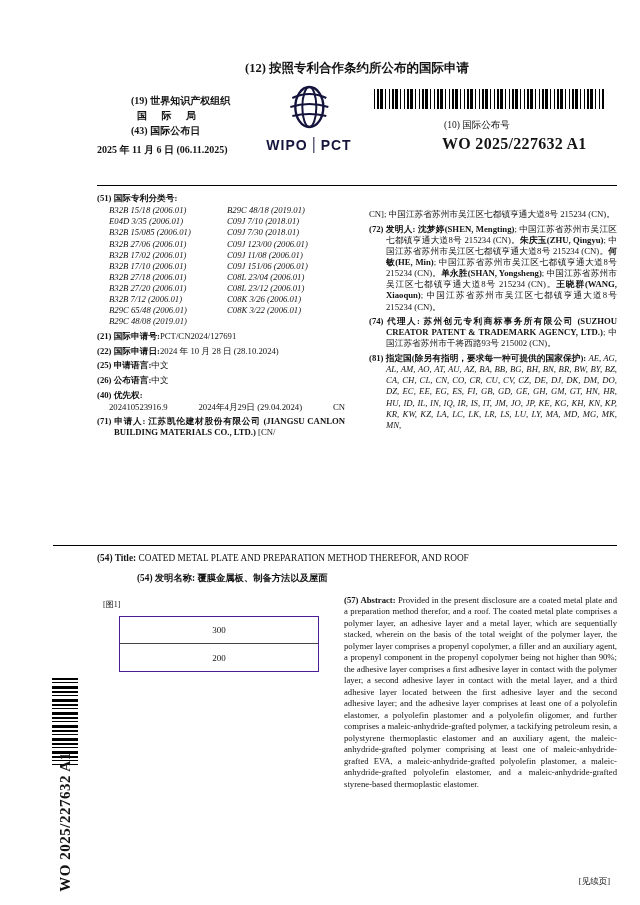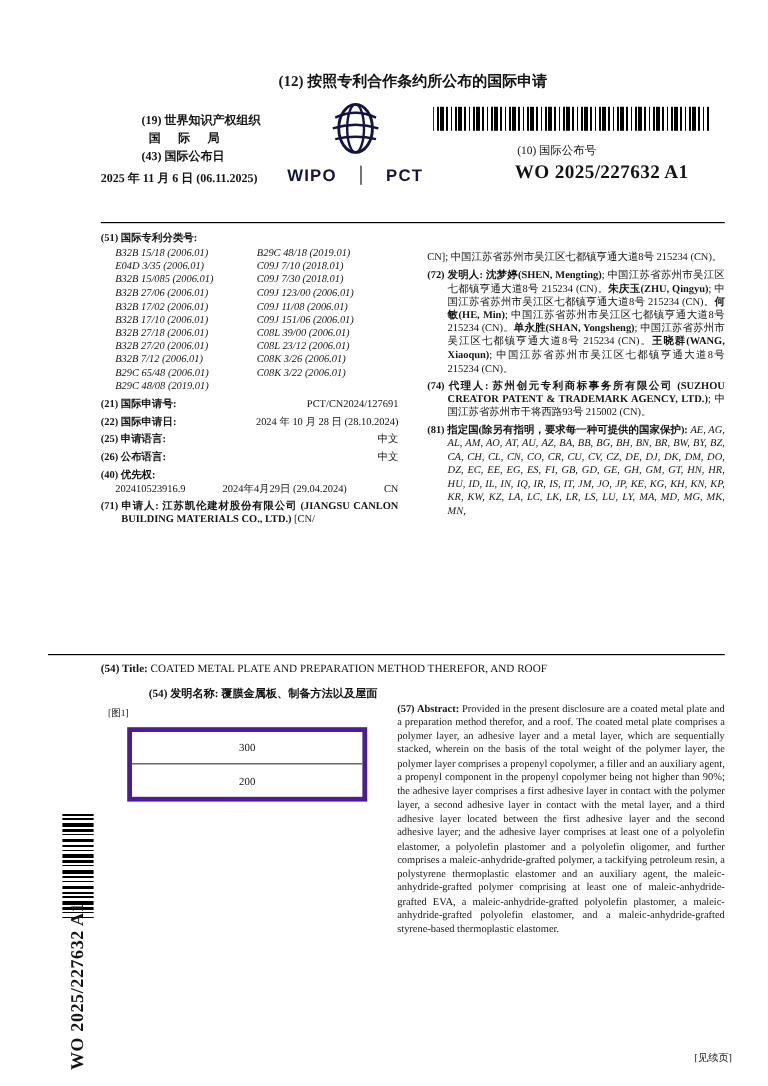--- a/index.html
+++ b/index.html
@@ -1,65 +1,65 @@
 <!DOCTYPE html>
 <html><head>
 <meta charset="utf-8">
 <style>
   * { margin:0; padding:0; box-sizing:border-box; }
   html,body { background:#e8e8e8; }
   body { font-family:"Liberation Serif", serif; color:#131313; }
   .page { position:relative; width:640px; height:905px; background:#ffffff; margin:0 auto; overflow:hidden; }
 
-  .content { position:absolute; left:84px; top:0; width:520px; }
+  .content { position:absolute; left:97px; top:0; width:520px; }
 
   
   .h12 { margin-top:60px; text-align:center; font-weight:bold; font-size:12.5px; }
   .header { position:relative; height:92px; margin-top:12px; }
   .h-left { position:absolute; left:0; top:4px; font-size:10px; font-weight:bold; line-height:1.5; }
   .h-left .ind { margin-left:34px; }
   .bureau { letter-spacing:6px; margin-left:40px; }
   .pubdate { margin-top:4px; }
   .h-center { position:absolute; left:212px; top:-4px; transform:translateX(-50%); text-align:center; }
-  .logo-word { display:flex; align-items:center; justify-content:center; gap:20px;
+  .logo-word { display:flex; align-items:center; justify-content:center; gap:6px;
                font-family:"Liberation Sans", sans-serif; font-weight:bold; font-size:14px;
                letter-spacing:1px; color:#14143c; margin-top:2px; }
   .logo-sep { width:1px; height:16px; background:#14143c; }
   .h-right { position:absolute; left:277px; top:0; width:232px; }
   .barcode-h { width:230px; height:20px;
      background:repeating-linear-gradient(90deg,#000 0 1px,#fff 1px 3px,#000 3px 5px,#fff 5px 6px,#000 6px 9px,#fff 9px 11px,#000 11px 12px,#fff 12px 15px); }
   .pubnum-label { font-size:9.5px; font-weight:normal; margin-top:10px; margin-left:70px; }
   .pubnum { font-size:16px; font-weight:bold; margin-top:3px; margin-left:68px; letter-spacing:0.3px; }
 
   .rule1 { border:none; border-top:1.6px solid #000; margin-top:4px; }
   .rule2 { border:none; border-top:1.6px solid #000; margin-left:-44px; width:564px; }
 
   
   .cols { display:flex; gap:24px; margin-top:7px; font-size:8.7px; line-height:1.28; min-height:352px; }
   .col { width:254px; }
   .b { font-weight:bold; }
   .it { font-style:italic; }
   .ipc-label { font-weight:bold; }
   .ipc-grid { display:grid; grid-template-columns:118px 1fr; padding-left:12px; margin-top:1px;
               font-weight:normal; font-style:italic; line-height:1.28; }
-  .kv { display:flex; justify-content:space-between; margin-top:3.5px; }
+  .kv { display:flex; justify-content:flex-start; margin-top:3.5px; }
   .prio-row { display:flex; justify-content:space-between; padding-left:12px; margin-top:1px; }
   .hang { padding-left:17px; text-indent:-17px; text-align:justify; margin-top:3.5px; }
   .para0 { margin-top:16px; }
 
   
   .title-en { font-size:9.3px; margin-top:7px; }
   .title-zh { font-size:9.3px; margin-top:9px; font-weight:bold;padding-left:40px; }
   .title-zh .t { font-weight:bold; }
 
   
-  .bottom { display:flex; }
+  .bottom { display:flex; margin-top:10px; }
   .fig-wrap { width:247px; }
   .fig-caption { font-size:8px; margin-left:6px; margin-top:4px; }
-  .fig-box { width:200px; margin-left:22px; margin-top:6px; border:4px solid #4c1d95; }
+  .fig-box { width:200px; margin-left:22px; margin-top:6px; border:1px solid #4c1d95; }
   .fig-layer { height:27px; border-bottom:1px solid #444; display:flex; align-items:center; justify-content:center; font-size:9px; }
   .fig-layer:last-child { border-bottom:none; }
   .abstract { width:273px; font-size:8.7px; line-height:1.32; text-align:justify; }
 
   .continued { position:absolute; right:30px; bottom:17px; font-size:8.5px; }
 
   
   .v-barcode { position:absolute; left:52px; top:678px; width:26px; height:87px;
      background:repeating-linear-gradient(180deg,#000 0 2px,#fff 2px 4px,#000 4px 5px,#fff 5px 8px,#000 8px 11px,#fff 11px 13px); }
   .v-pubnum { position:absolute; left:-13px; top:812px; width:160px; height:20px;
@@ -121,21 +121,21 @@
             <span>C09J 7/10 (2018.01)</span>
           <span>B32B 15/085 (2006.01)</span>
             <span>C09J 7/30 (2018.01)</span>
           <span>B32B 27/06 (2006.01)</span>
             <span>C09J 123/00 (2006.01)</span>
           <span>B32B 17/02 (2006.01)</span>
             <span>C09J 11/08 (2006.01)</span>
           <span>B32B 17/10 (2006.01)</span>
             <span>C09J 151/06 (2006.01)</span>
           <span>B32B 27/18 (2006.01)</span>
-            <span>C08L 39/00 (2006.01)</span>
+            <span>C08L 23/04 (2006.01)</span>
           <span>B32B 27/20 (2006.01)</span>
             <span>C08L 23/12 (2006.01)</span>
           <span>B32B 7/12 (2006.01)</span>
             <span>C08K 3/26 (2006.01)</span>
           <span>B29C 65/48 (2006.01)</span>
             <span>C08K 3/22 (2006.01)</span>
           <span>B29C 48/08 (2019.01)</span>
             <span></span>
         </div>
 

